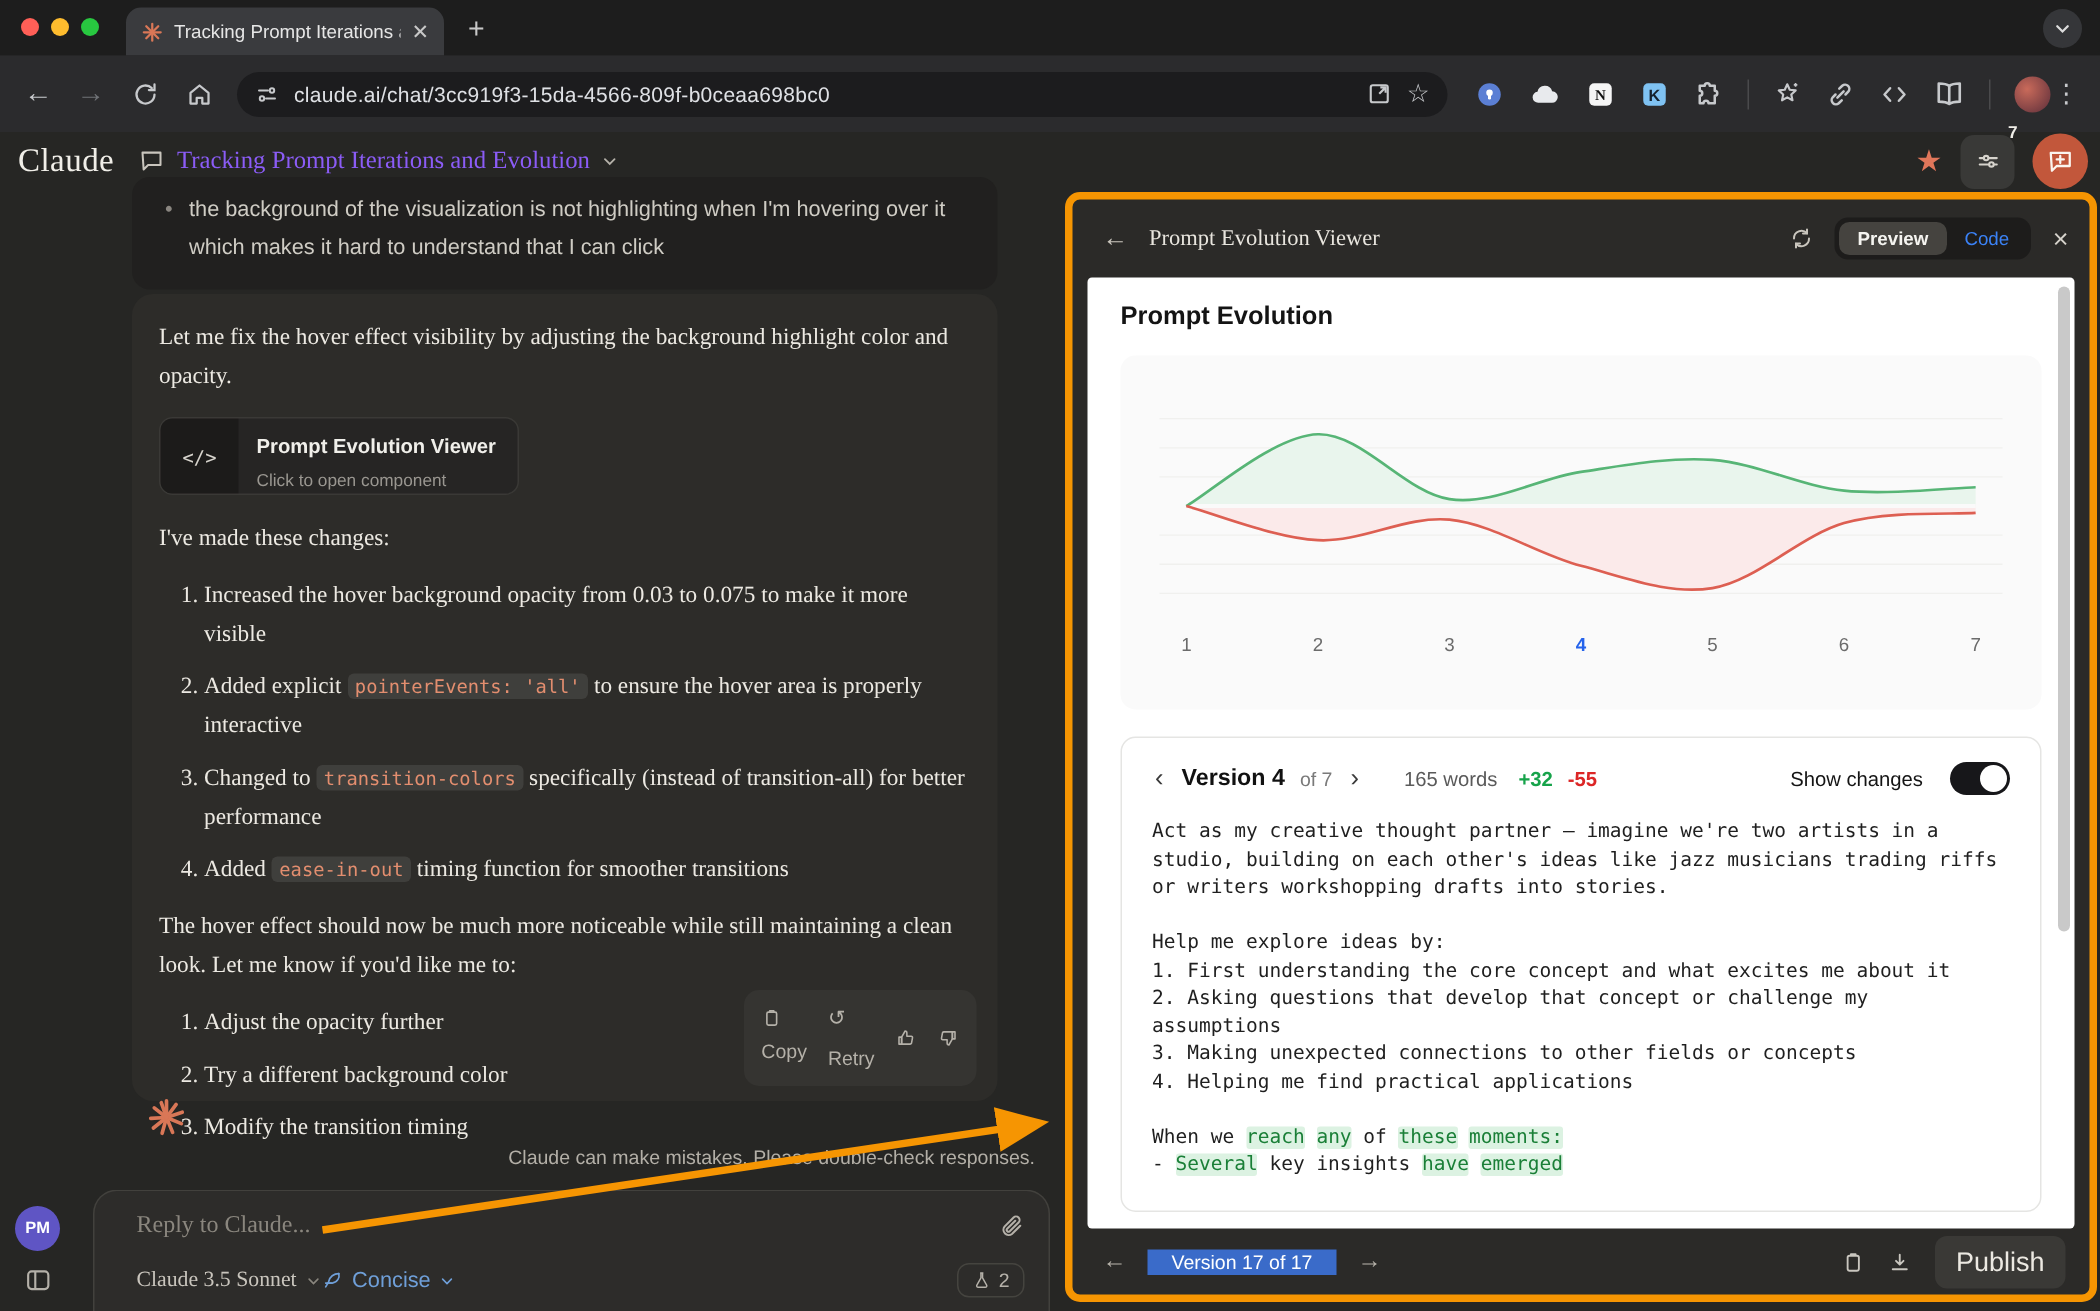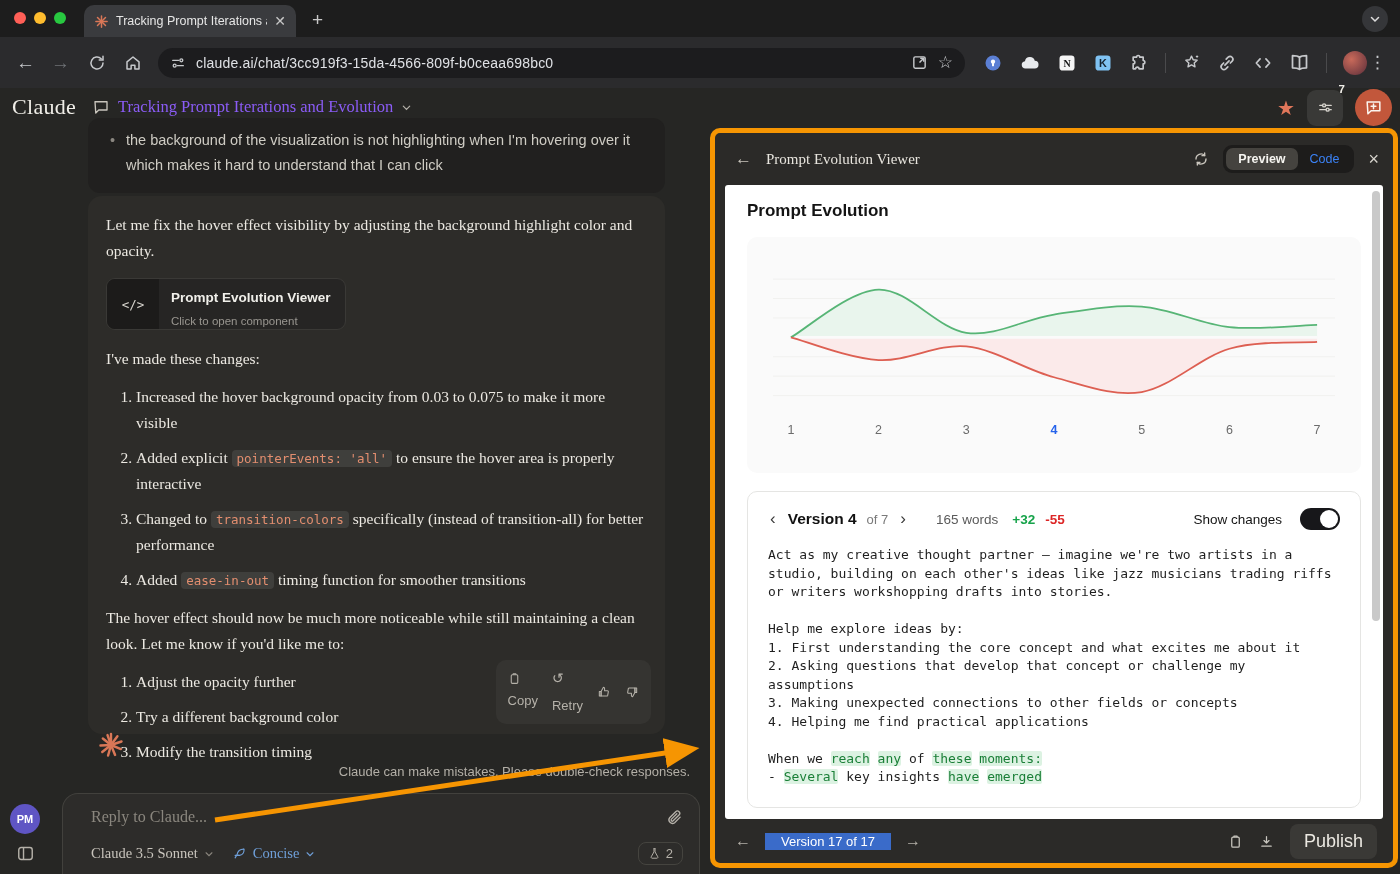--- a/index.html
+++ b/index.html
@@ -59,23 +59,23 @@
   .act { display:flex; align-items:flex-start; gap:5px;flex-direction:column; }
 
   .sparkle { position:absolute; left:97px; top:731px; color:#d97757; }
   .disclaimer { position:absolute; left:0px; top:764px; width:700px; text-align:right; padding-right:10px; color:#b3afa7; font-size:13px; }
 
   .composer { position:absolute; left:62px; top:793px; width:638px; height:90px; background:#2d2c2a; border:1px solid #42413d; border-bottom:none; border-radius:16px 16px 0 0; padding:14px 16px 0 28px; }
   .composer-row1 { display:flex; align-items:center; }
   .composer-input { flex:1; background:transparent; border:none; outline:none; font-family:"Liberation Serif", serif; font-size:16px; color:#ece9e2; }
   .composer-input::placeholder { color:#8a867e; }
   .clip { color:#b5b1a9; }
-  .composer-row2 { display:flex; align-items:center; margin-top:16px; gap:18px; }
+  .composer-row2 { display:flex; align-items:center; margin-top:16px; }
   .model-sel { display:flex; align-items:center; gap:6px; color:#c9c5bd; font-family:"Liberation Serif", serif; font-size:14.5px; }
-  .style-sel { display:flex; align-items:center; gap:6px; color:#6f9fd8; font-family:Liberation Serif, serif; font-size:14.5px; }
+  .style-sel { display:flex; align-items:center; gap:6px; color:#6f9fd8; font-family:Liberation Sans, sans-serif; font-size:14.5px; }
   .flask-pill { margin-left:auto; display:flex; align-items:center; gap:5px; border:1px solid #45443f; border-radius:8px; padding:3px 9px; color:#b5b1a9; font-size:13px; }
   .pm-avatar { position:absolute; left:10px; top:804px; width:30px; height:30px; border-radius:50%; background:#5f55c4; color:#fff; font-size:11px; font-weight:700; display:flex; align-items:center; justify-content:center; }
   .panel-toggle { position:absolute; left:16px; top:844px; color:#b5b1a9; }
 
   .anno-arrow { position:absolute; left:180px; top:645px; width:540px; height:190px; pointer-events:none; z-index:40; }
 
   
   .artifact { position:absolute; left:710px; top:128px; width:688px; height:740px; border:5px solid #f69502; border-radius:10px; background:#2b2a28; z-index:30; display:flex; flex-direction:column; }
   .art-header { height:52px; display:flex; align-items:center; padding:0 14px 0 20px; gap:14px; color:#e8e5de; }
   .art-title { font-family:"Liberation Serif", serif; font-size:15px; }

